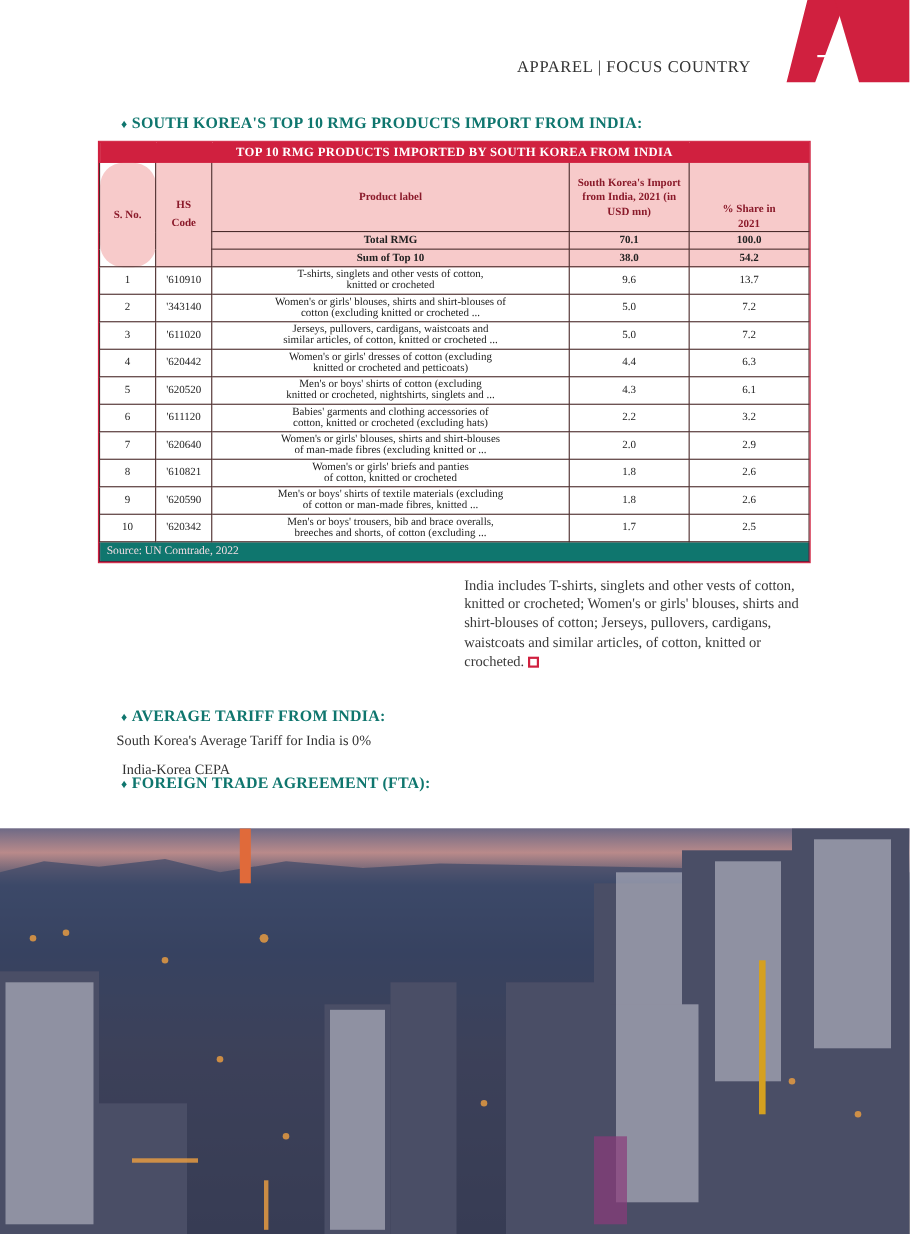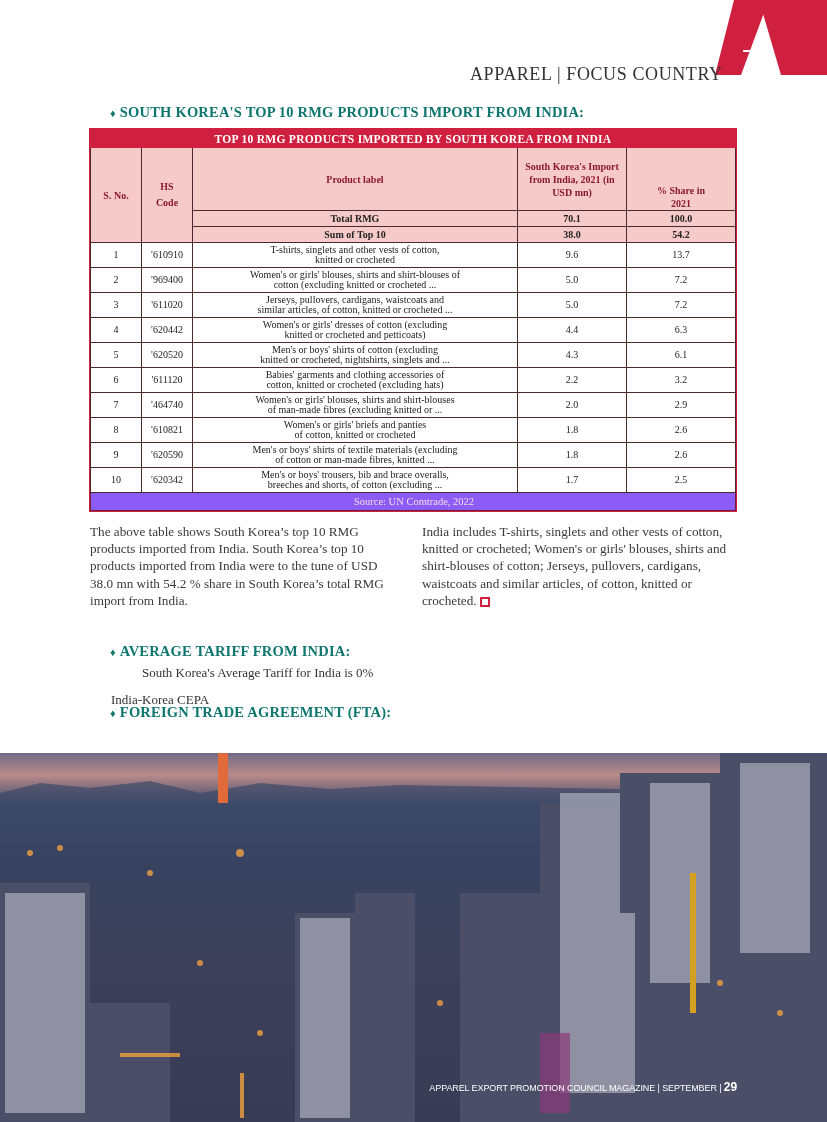--- a/index.html
+++ b/index.html
@@ -1,33 +1,33 @@
 <!DOCTYPE html>
 <html><head>
 <meta charset="utf-8">
 <style>
   html,body{margin:0;padding:0;}
   body{width:827px;height:1122px;position:relative;background:#fff;overflow:hidden;font-family:"DejaVu Serif",serif;color:#3a3a3a;}
   .logo{position:absolute;right:0;top:0;width:150px;height:75px;}
-  .section-tag{position:absolute;left:470px;top:64px;font-family:"Liberation Serif",serif;font-size:18px;letter-spacing:0.6px;color:#333;}
+  .section-tag{position:absolute;left:470px;top:53px;font-family:"Liberation Serif",serif;font-size:15px;letter-spacing:0.6px;color:#333;}
   .heading{position:absolute;left:110px;font-family:"Liberation Serif",serif;font-weight:bold;color:#0f766e;font-size:14.5px;letter-spacing:0.2px;}
   .heading .bullet{font-size:11px;margin-right:4px;}
   .h1{top:104px;}
   .h2{top:643px;}
   .h3{top:704px;}
   .sub{position:absolute;font-family:"Liberation Serif",serif;font-size:13px;color:#333;}
-  .s1{left:106px;top:665px;margin-left:36px;}
+  .s1{left:106px;top:665px;}
   .s2{left:111px;top:692px;}
   table.t{position:absolute;left:90px;top:129px;width:646px;border-collapse:collapse;font-family:"Liberation Serif",serif;font-size:10px;color:#222;}
   table.t td, table.t th{border:1px solid #4a2a2a;text-align:center;vertical-align:middle;padding:0 4px;}
   table.t .title{background:#d0203f;color:#fff;font-weight:bold;font-size:11.5px;height:17px;letter-spacing:0.3px;border-color:#d0203f;text-align:center;}
   table.t .hd{background:#f7caca;color:#8a1a2a;font-weight:bold;}
   table.t .hd-sum{background:#f7caca;color:#222;font-weight:bold;height:15px;}
   table.t .row td{height:24px;line-height:10.5px;}
-  table.t .src{background:#8b5cf6;color:#f2dde3;text-align:center;font-size:10.5px;height:17px;border-color:#6b1d3a;padding-left:6px;}
+  table.t .src{background:#0f766e;color:#f2dde3;text-align:left;font-size:10.5px;height:17px;border-color:#6b1d3a;padding-left:6px;}
   table.t{outline:1px solid #d0203f;}
   .body-text{position:absolute;top:523px;width:312px;font-family:"Liberation Serif",serif;font-size:13.2px;line-height:17.2px;color:#3a3a3a;}
   .col1{left:90px;}
   .col2{left:422px;}
   .endmark{display:inline-block;width:6px;height:6px;border:2px solid #d0203f;background:#fff;vertical-align:middle;margin-left:3px;}
   .photo{position:absolute;left:0;top:753px;width:827px;height:369px;overflow:hidden;
     background:linear-gradient(180deg,#6e6a86 0%,#b98a8a 6%,#3a4a6a 14%,#2a3550 30%,#3b2f38 55%,#2a2026 100%);}
   .footer{position:absolute;right:90px;bottom:28px;font-family:"Liberation Sans",sans-serif;font-size:9px;color:#fff;letter-spacing:-0.1px;}
   .footer .pg{font-size:12px;font-weight:bold;}
 </style>
@@ -44,21 +44,21 @@
 <div class="heading h1">
   <span class="bullet">♦</span><span>SOUTH KOREA'S TOP 10 RMG PRODUCTS IMPORT FROM INDIA:</span>
 </div>
 
 <table class="t">
   <tbody>
       <tr>
         <td colspan="5" class="title">TOP 10 RMG PRODUCTS IMPORTED BY SOUTH KOREA FROM INDIA</td>
       </tr>
   <tr>
-    <td rowspan="3" class="hd" style="width:42px;">S. No.</td>
+    <td rowspan="3" class="hd" style="width:42px;border-radius:21px;">S. No.</td>
     <td rowspan="3" class="hd" style="width:42px;"><span style="display:inline-block;width:30px;line-height:16px;">HS Code</span></td>
     <td class="hd" style="height:50px;margin-top:24px;">Product label</td>
     <td class="hd" style="width:100px;line-height:13px;">South Korea's Import from India, 2021 (in USD mn)</td>
     <td class="hd" style="width:100px;"><span style="display:inline-block;width:60px;line-height:13px;margin-top:36px;">% Share in 2021</span></td>
   </tr>
   <tr>
     <td class="hd-sum">Total RMG</td>
     <td class="hd-sum">70.1</td>
     <td class="hd-sum">100.0</td>
   </tr>
@@ -71,21 +71,21 @@
     <tbody id="rows">
       <tr class="row">
         <td>1</td>
         <td>'610910</td>
         <td><span>T-shirts, singlets and other vests of cotton,</span><br><span>knitted or crocheted</span></td>
         <td>9.6</td>
         <td>13.7</td>
       </tr>
       <tr class="row">
         <td>2</td>
-        <td>'969400</td>
+        <td>'343140</td>
         <td><span>Women's or girls' blouses, shirts and shirt-blouses of</span><br><span>cotton (excluding knitted or crocheted ...</span></td>
         <td>5.0</td>
         <td>7.2</td>
       </tr>
       <tr class="row">
         <td>3</td>
         <td>'611020</td>
         <td><span>Jerseys, pullovers, cardigans, waistcoats and</span><br><span>similar articles, of cotton, knitted or crocheted ...</span></td>
         <td>5.0</td>
         <td>7.2</td>
@@ -106,21 +106,21 @@
       </tr>
       <tr class="row">
         <td>6</td>
         <td>'611120</td>
         <td><span>Babies' garments and clothing accessories of</span><br><span>cotton, knitted or crocheted (excluding hats)</span></td>
         <td>2.2</td>
         <td>3.2</td>
       </tr>
       <tr class="row">
         <td>7</td>
-        <td>'464740</td>
+        <td>'620640</td>
         <td><span>Women's or girls' blouses, shirts and shirt-blouses</span><br><span>of man-made fibres (excluding knitted or ...</span></td>
         <td>2.0</td>
         <td>2.9</td>
       </tr>
       <tr class="row">
         <td>8</td>
         <td>'610821</td>
         <td><span>Women's or girls' briefs and panties</span><br><span>of cotton, knitted or crocheted</span></td>
         <td>1.8</td>
         <td>2.6</td>
@@ -141,21 +141,21 @@
       </tr>
     </tbody>
   <tbody>
       <tr>
         <td colspan="5" class="src">Source: UN Comtrade, 2022</td>
       </tr>
 </tbody>
   </table>
 
 <div class="body-text col1">
-  <span>The above table shows South Korea’s top 10 RMG products imported from India. South Korea’s top 10 products imported from India were to the tune of USD 38.0 mn with 54.2 % share in South Korea’s total RMG import from India.</span><br>
+  <br>
 </div>
 <div class="body-text col2">
   <span>India includes T-shirts, singlets and other vests of cotton, knitted or crocheted; Women's or girls' blouses, shirts and shirt-blouses of cotton; Jerseys, pullovers, cardigans, waistcoats and similar articles, of cotton, knitted or crocheted.</span><span class="endmark"></span>
 </div>
 
 <div class="heading h2">
   <span class="bullet">♦</span><span>AVERAGE TARIFF FROM INDIA:</span>
 </div>
 <div class="sub s1">South Korea's Average Tariff for India is 0%</div>
 
@@ -196,17 +196,13 @@
         <circle cx="260" cy="280" r="3"></circle>
       <circle cx="440" cy="250" r="3"></circle>
         <circle cx="720" cy="230" r="3"></circle>
         <circle cx="780" cy="260" r="3"></circle>
       <rect x="120" y="300" width="60" height="4"></rect>
         <rect x="240" y="320" width="4" height="45"></rect>
     </g>
     <rect x="690" y="120" width="6" height="140" fill="#d4a020"></rect>
     <rect x="540" y="280" width="30" height="80" fill="#8a3a7a" opacity="0.7"></rect>
   </svg>
-  <div class="footer">
-    <span>APPAREL EXPORT PROMOTION COUNCIL MAGAZINE | SEPTEMBER |</span>
-    <span class="pg">29</span>
-  </div>
 </div>
 
 </body></html>

